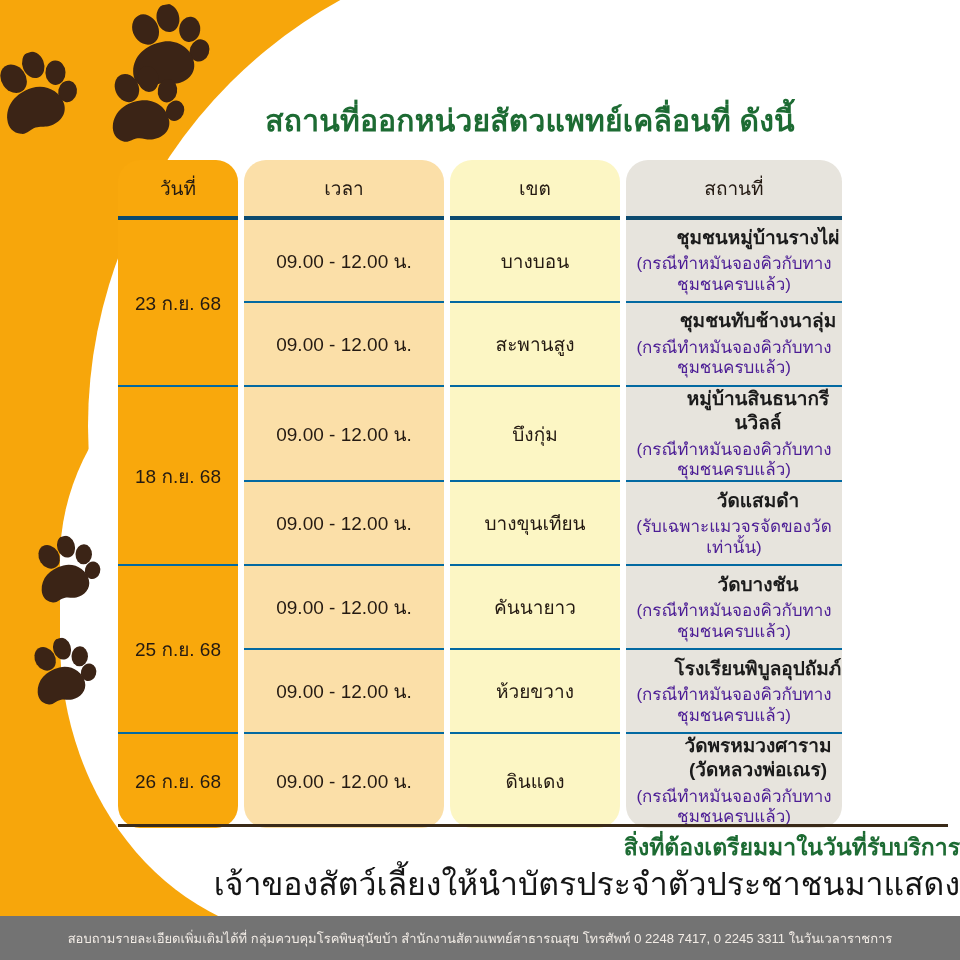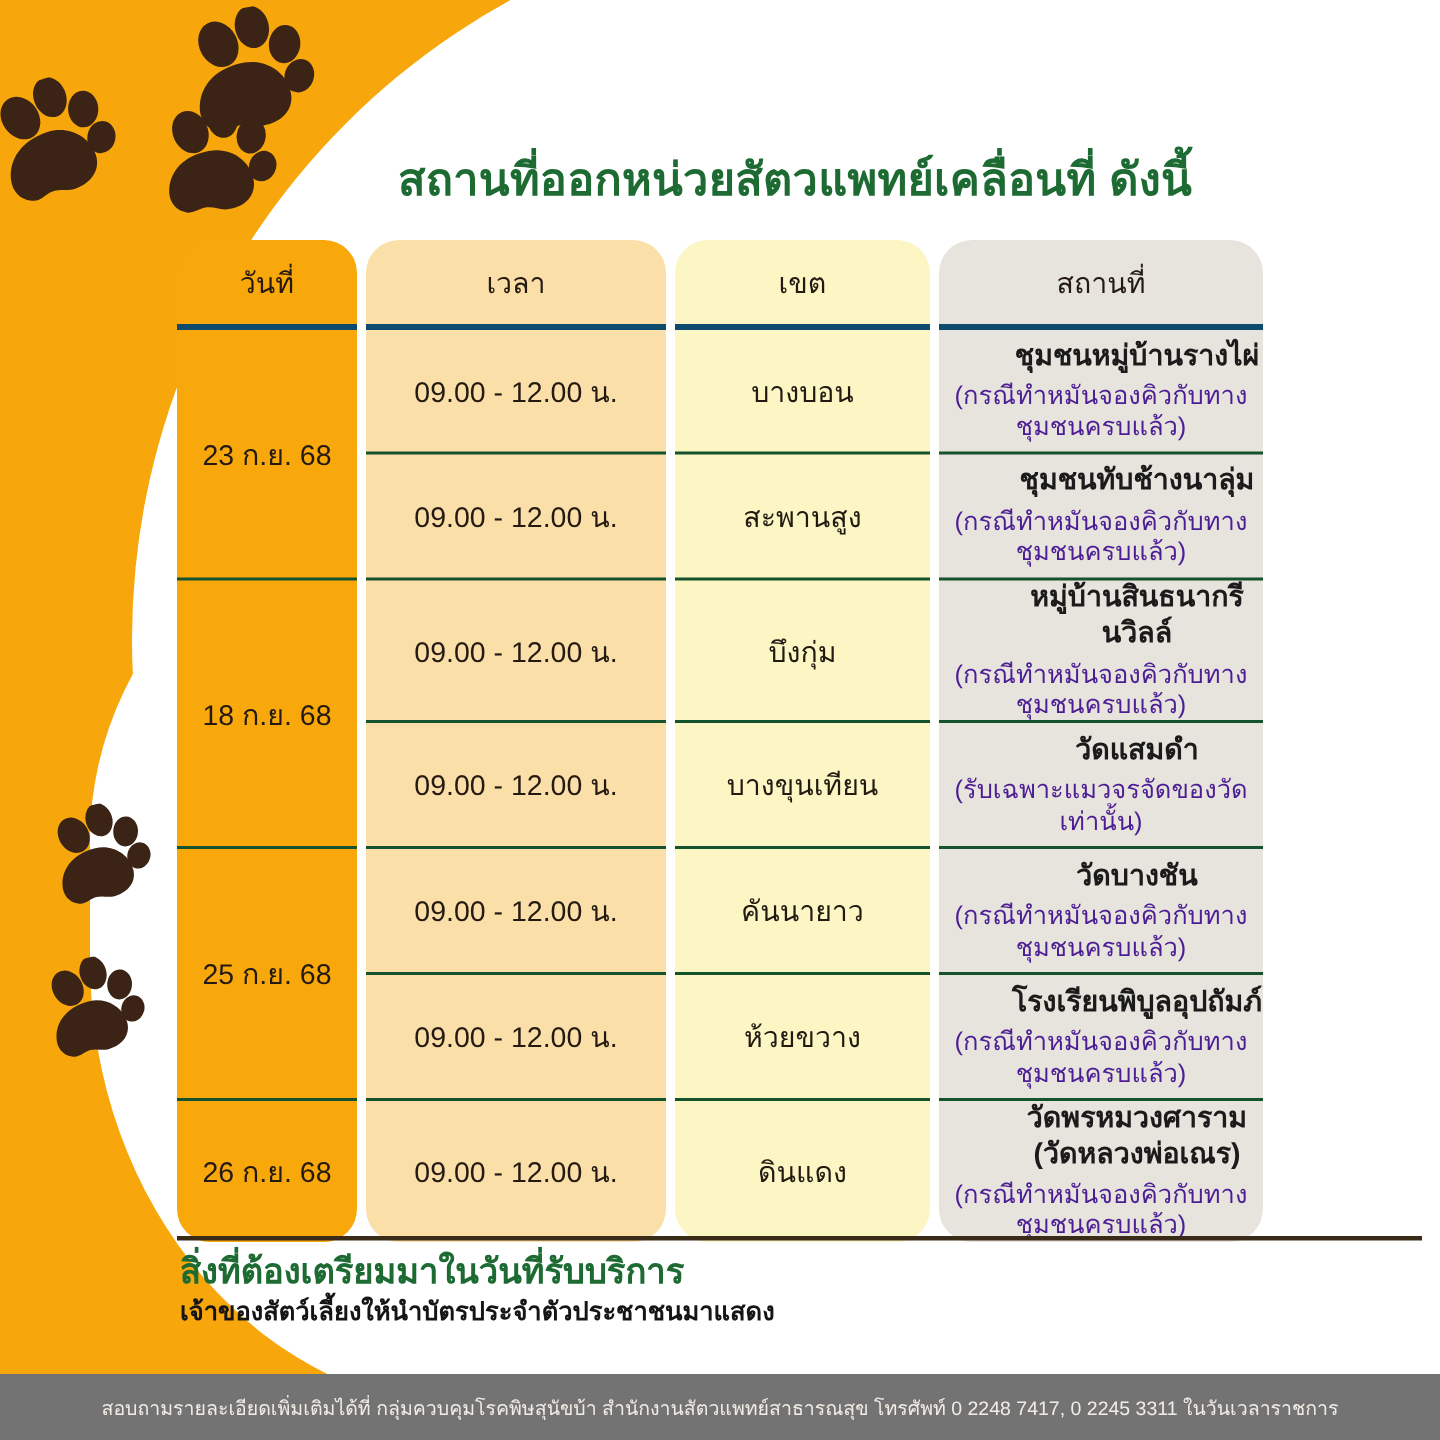--- a/index.html
+++ b/index.html
@@ -81,21 +81,21 @@
   .c-place { background: #E7E4DD; width: 234px; }
 
   thead tr th { height: 58px; font-size: 19px; color: #241a12; }
   thead .c-date  { border-top-left-radius: 22px; border-top-right-radius: 22px; }
   thead .c-time  { border-top-left-radius: 22px; border-top-right-radius: 22px; }
   thead .c-dist  { border-top-left-radius: 22px; border-top-right-radius: 22px; }
   thead .c-place { border-top-left-radius: 22px; border-top-right-radius: 22px; }
   .colgap { background: #ffffff !important; width: 6px; padding: 0; }
 
   tbody td { height: 84px; font-size: 19px; color: #241a12; }
-  tbody tr td.sep-top { border-top: 2px solid #14532d; margin-top: 11px; }
+  tbody tr td.sep-top { border-top: 2px solid #0369a1; margin-top: 11px; }
   thead th.hdr-b { border-bottom: 4px solid #0c4a6e; }
 
   tbody tr:last-child .c-date,
   tbody tr:last-child .c-time,
   tbody tr:last-child .c-dist,
   tbody tr:last-child .c-place {
     border-bottom-left-radius: 22px; border-bottom-right-radius: 22px;
   }
   td.rowspan-date { vertical-align: middle; }
 
@@ -112,30 +112,30 @@
     position: absolute;
     left: 118px; top: 824px; width: 830px;
     height: 3px; background: #3a2a18;
     z-index: 6;
   }
 
   
   .notes {
     position: absolute;
     left: 0; right: 0; top: 833px;
-    text-align: left;
+    text-align: right;
     padding-left: 120px;
     z-index: 6;
   }
   .note-green {
     font-size: 23px; font-weight: bold; color: #1d6b33;
     line-height: 1.25;
   }
   .note-black {
-    font-size: 17px; font-weight: bold; color: #151515;
+    font-size: 32px; font-weight: normal; color: #151515;
     line-height: 1.3; margin-top: 2px;
   }
 
   
   .footer {
     position: absolute;
     left: 0; bottom: 0; width: 960px; height: 44px;
     background: #737373;
     display: flex; align-items: center; justify-content: center;
     z-index: 7;

